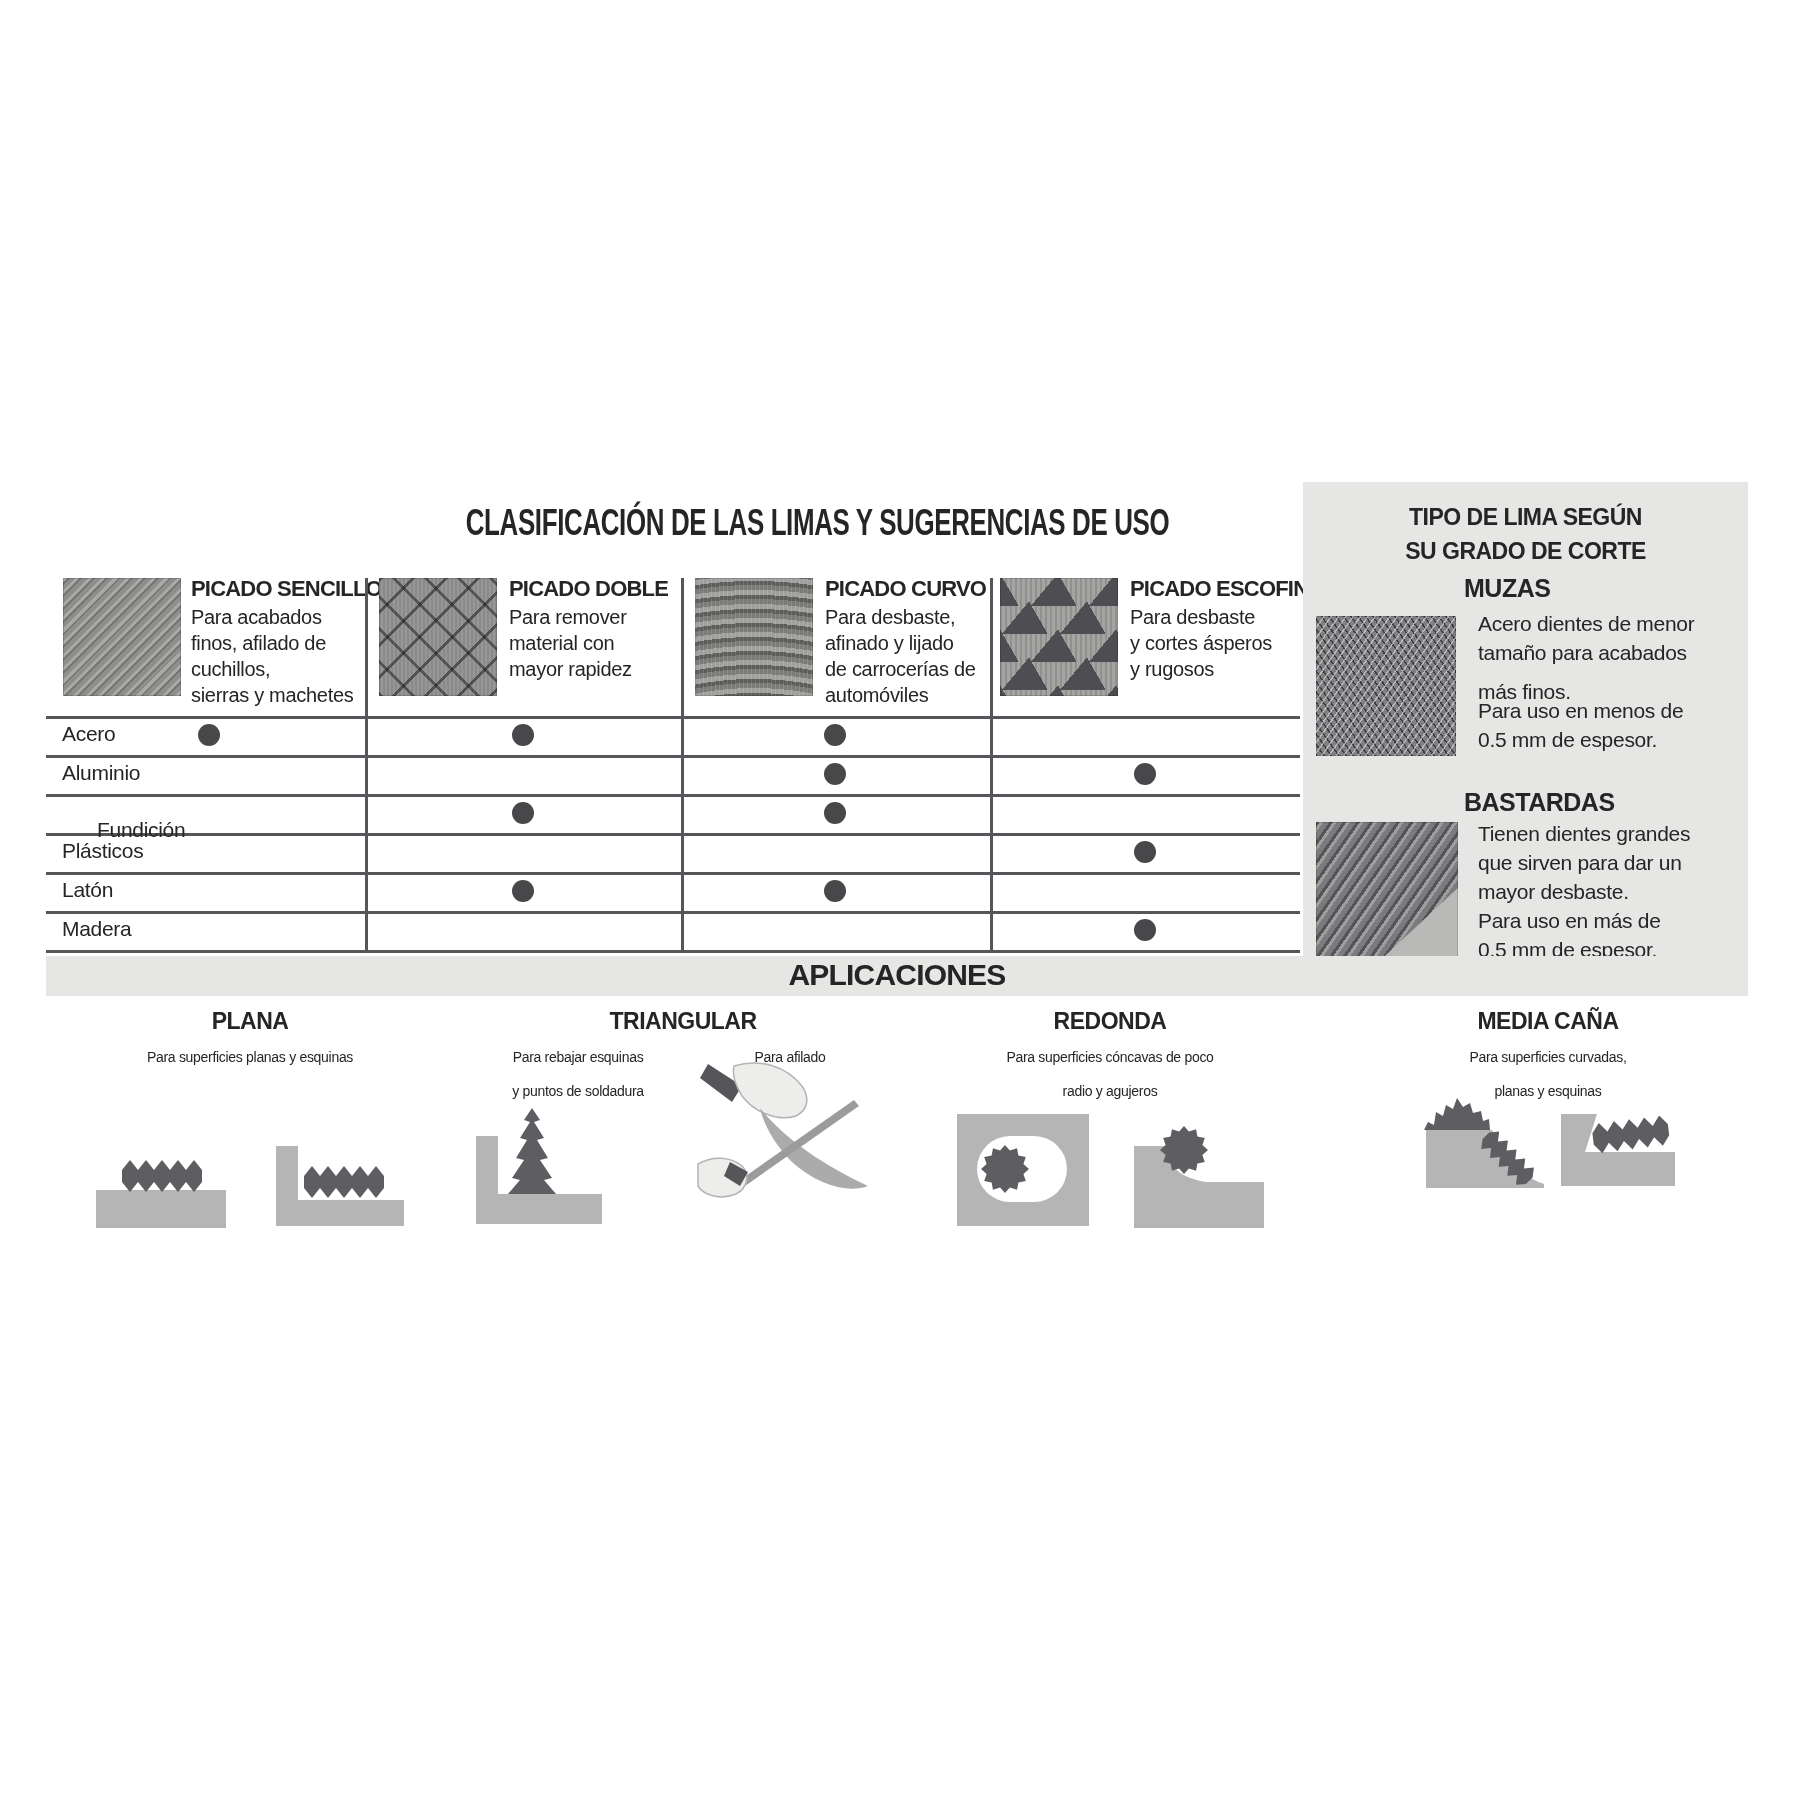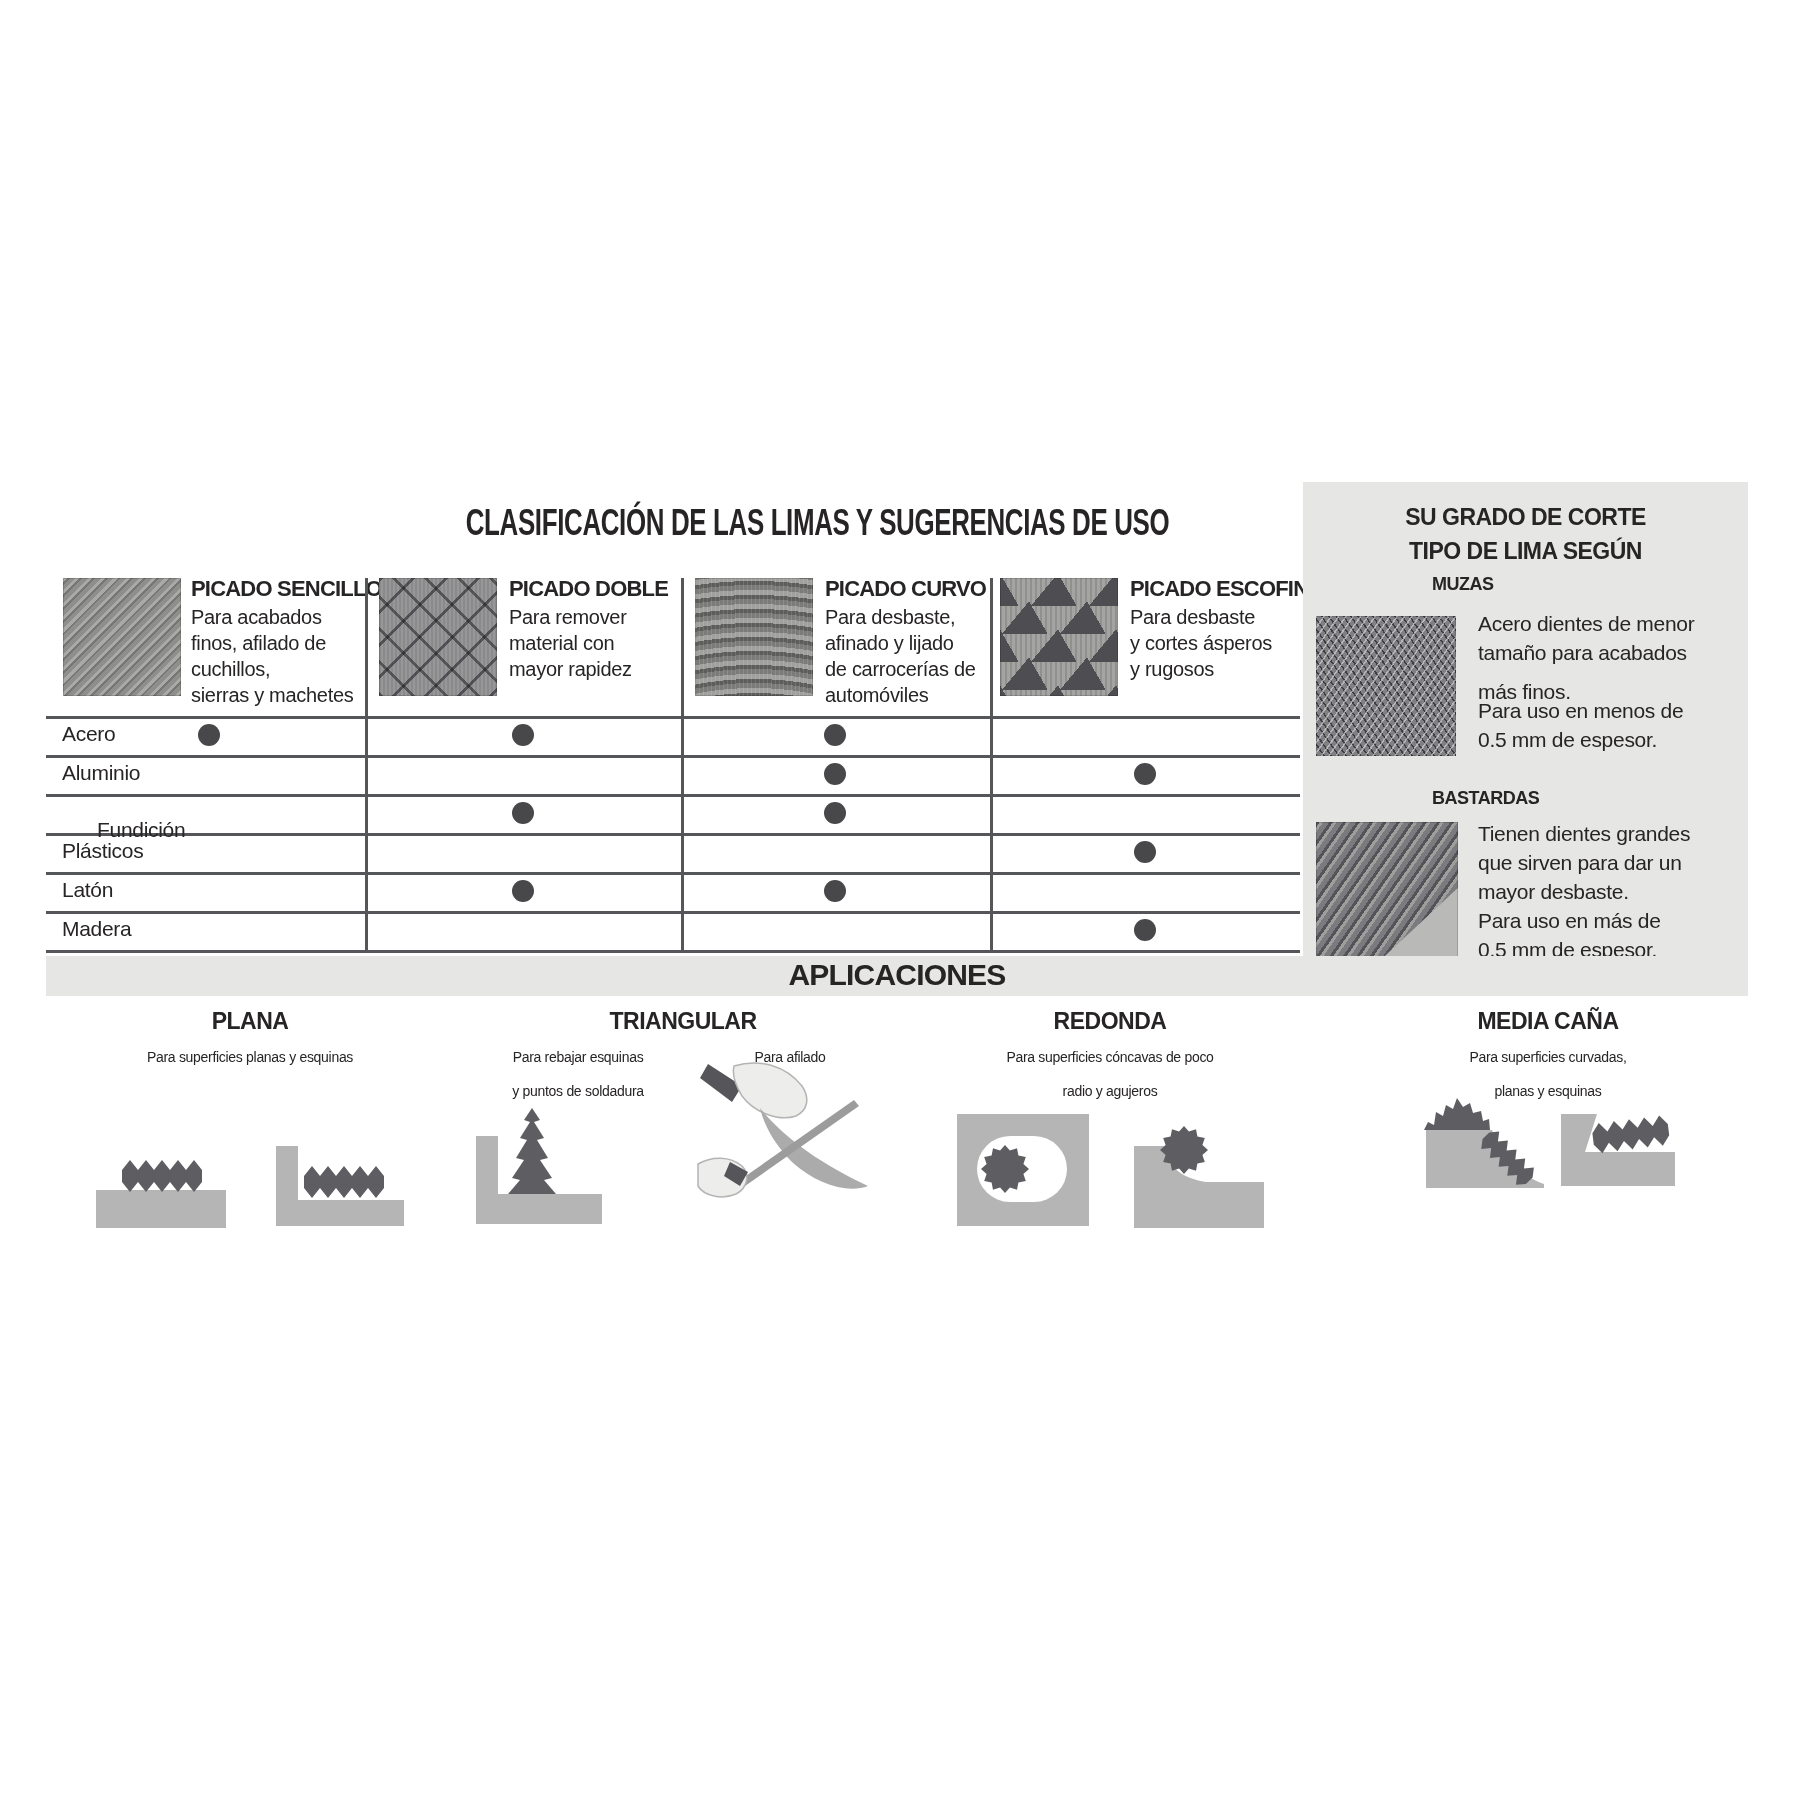--- a/index.html
+++ b/index.html
@@ -35,21 +35,21 @@
   .tex-muzas{background-color:#808084;background-image:
      repeating-linear-gradient(125deg,rgba(238,238,238,0.5) 0 1.5px,rgba(0,0,0,0) 1.5px 6px),
      repeating-linear-gradient(55deg,rgba(18,18,20,0.6) 0 1.5px,rgba(0,0,0,0) 1.5px 6px);}
   .tex-bastardas{background-color:#8a8a88;background-image:
      linear-gradient(317deg,#b9b9b7 0 27%,rgba(0,0,0,0) 27.5%),
      repeating-linear-gradient(125deg,#535358 0 3px,#9e9e9c 3px 6px,#7b7b7f 6px 11px);}
   
   .panel{left:1303px;top:482px;width:445px;height:514px;background:#e6e6e4;}
   .panel-title{left:1303px;top:500px;width:445px;text-align:center;
       font-weight:bold;font-size:23px;line-height:34px;letter-spacing:-0.5px;}
-  .grade-head{left:1432px;font-weight:bold;font-size:18px;letter-spacing:-0.5px;}
+  .grade-head{left:1464px;font-weight:bold;font-size:25px;letter-spacing:-0.5px;}
   .grade-line{left:1478px;width:268px;font-size:21px;letter-spacing:-0.3px;white-space:nowrap;}
   
   .apps-bar{left:46px;top:956px;width:1702px;height:40px;background:#e6e6e4;}
   .apps-title{left:46px;top:958px;width:1702px;text-align:center;font-weight:bold;
       font-size:30px;letter-spacing:-0.8px;}
   .grp-head{top:1008px;font-weight:bold;font-size:23px;letter-spacing:-0.5px;text-align:center;}
   .grp-desc{font-size:14px;letter-spacing:-0.3px;text-align:center;line-height:34px;}
 </style>
 </head>
 <body>
@@ -122,22 +122,22 @@
       <div class="dot" style="left: 512px; top: 802px;"></div>
       <div class="dot" style="left: 824px; top: 802px;"></div>
       <div class="dot" style="left: 1134px; top: 841px;"></div>
       <div class="dot" style="left: 512px; top: 880px;"></div>
       <div class="dot" style="left: 824px; top: 880px;"></div>
       <div class="dot" style="left: 1134px; top: 919px;"></div>
     </div>
 
   <div class="abs panel"></div>
   <div class="abs panel-title">
+    <div>TIPO DE LIMA SEGÚN</div>
     <div>SU GRADO DE CORTE</div>
-    <div>TIPO DE LIMA SEGÚN</div>
   </div>
 
   <div class="abs grade-head" style="top:574px;">MUZAS</div>
   <div class="abs tex tex-muzas" style="left:1316px;top:616px;width:140px;height:140px;"></div>
   <div>
     <div class="abs grade-line" style="top:612px;">Acero dientes de menor</div>
     <div class="abs grade-line" style="top:641px;">tamaño para acabados</div>
     <div class="abs grade-line" style="top:680px;">más finos.</div>
     <div class="abs grade-line" style="top:699px;">Para uso en menos de</div>
     <div class="abs grade-line" style="top:728px;">0.5 mm de espesor.</div>

